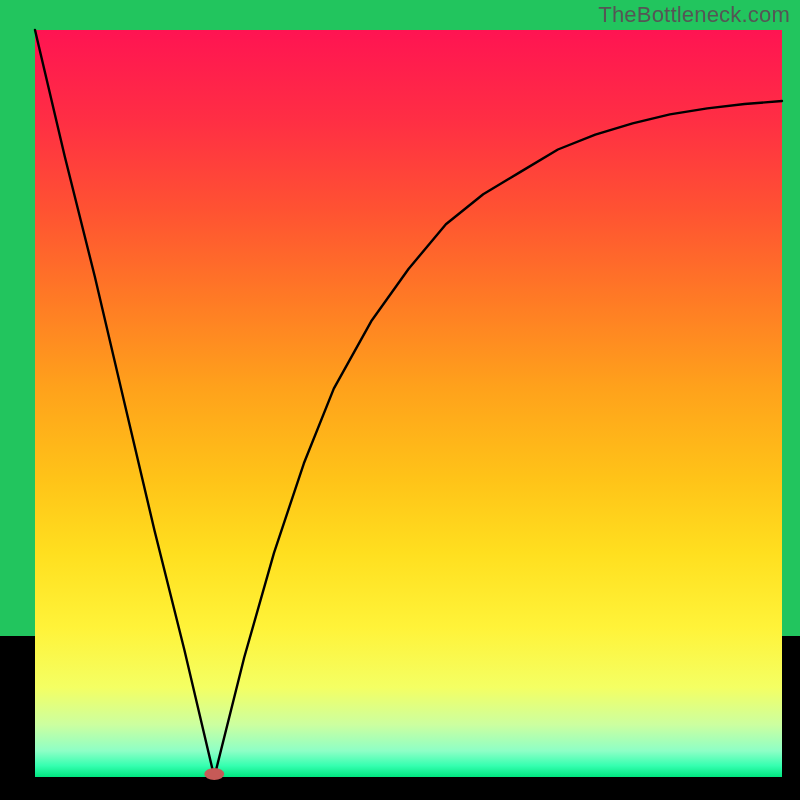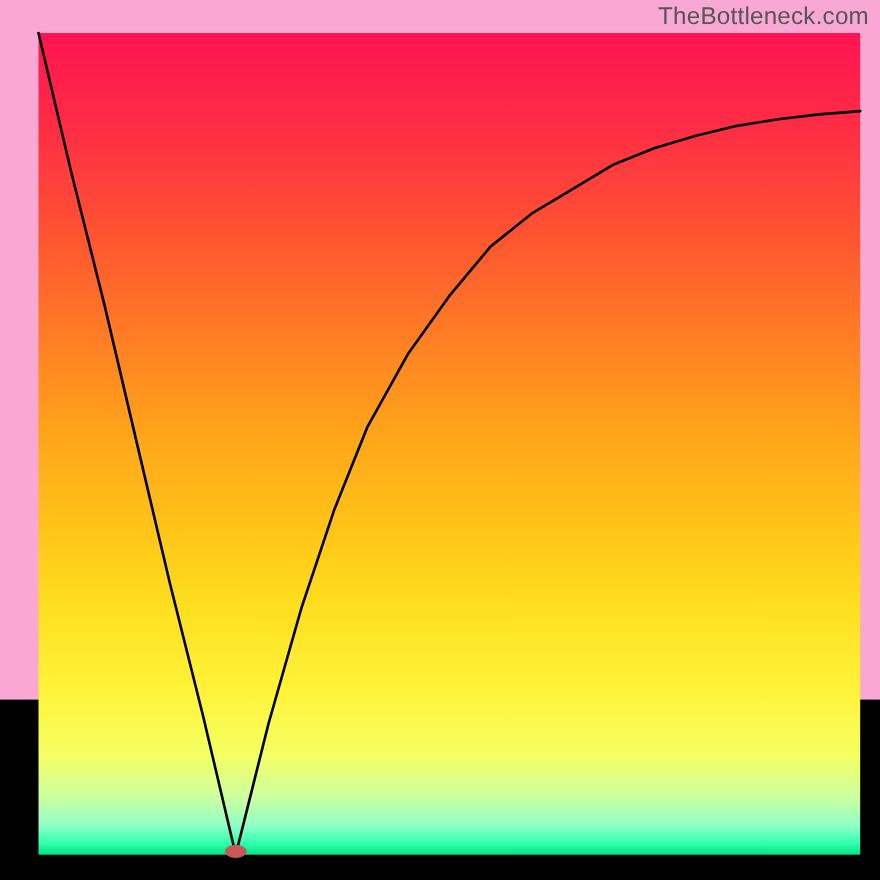--- a/index.html
+++ b/index.html
@@ -8,21 +8,21 @@
     width: 800px;
     height: 800px;
     background: #000;
     font-family: Arial, Helvetica, sans-serif;
     overflow: hidden;
   }
   .frame {
     position: relative;
     width: 800px;
     height: 636px;
-    background: #f9a8d4;
+    background: #22c55e;
   }
   .attribution {
     position: absolute;
     top: 2px;
     right: 10px;
     color: #555;
     font-size: 22px;
     letter-spacing: 0.2px;
     font-weight: 400;
     z-index: 3;

